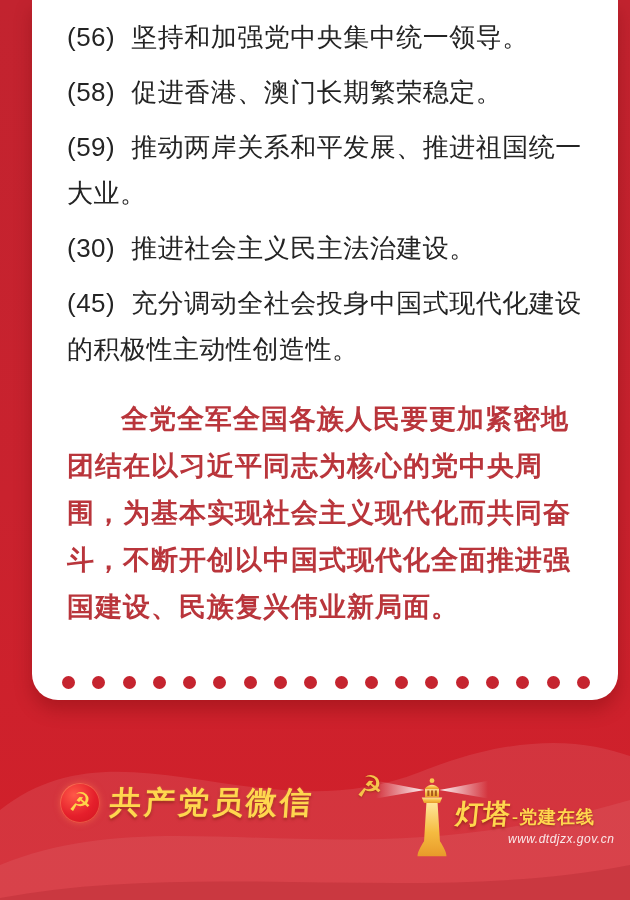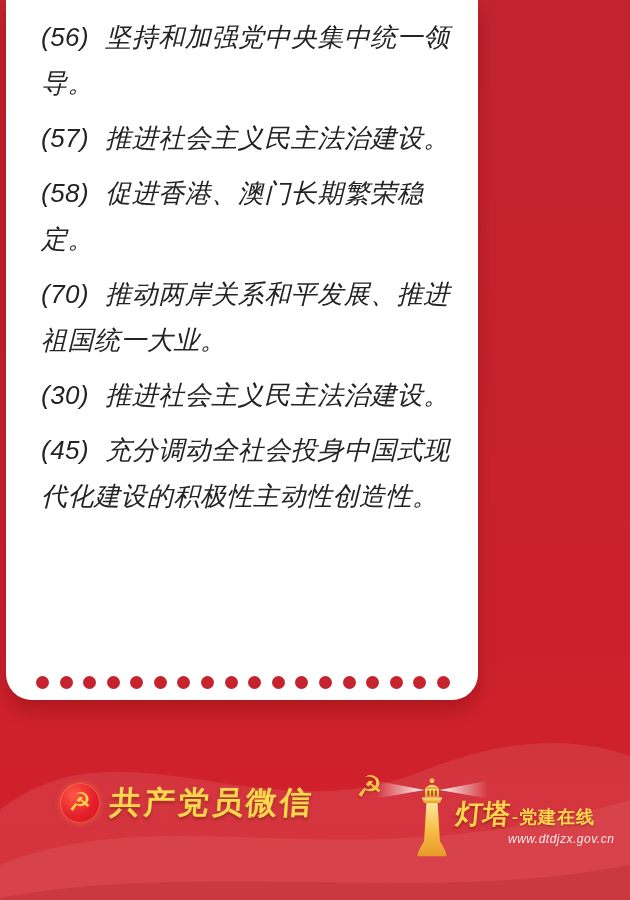--- a/index.html
+++ b/index.html
@@ -5,24 +5,23 @@
   html,body { margin:0; padding:0; }
   .stage {
     position:relative; width:630px; height:900px; overflow:hidden;
     background:linear-gradient(180deg,#c2232f 0%, #c9222e 55%, #d2202a 100%);
     font-family:"Liberation Sans", sans-serif;
   }
   .bg-waves { position:absolute; left:0; bottom:0; width:630px; height:240px; }
 
   
   .card {
-    position:absolute; left:6px; top:0; width:472px; height:700px;
+    position:absolute; left:32px; top:0; width:586px; height:700px;
     background:#ffffff; border-radius:0 0 26px 26px;
     box-shadow:0 10px 18px rgba(90,0,5,.28);
-    font-style:italic;
   }
   .card-content { padding:14px 28px 0 35px; }
   .list-item {
     font-size:26px; line-height:46px; color:#242424;
     margin:0 0 9px 0; letter-spacing:0.5px;
   }
   .list-item .num { margin-right:16px; }
   .closing-para {
     margin-top:24px; font-size:27px; line-height:47px; font-weight:bold;
     color:#b9353b; text-indent:2em; letter-spacing:1px;
@@ -86,26 +85,26 @@
   <svg class="bg-waves" viewBox="0 0 630 240" preserveAspectRatio="none">
     <path d="M0,150 C120,55 260,175 420,112 C520,72 585,80 630,96 L630,240 L0,240 Z" fill="rgba(255,255,255,0.09)"></path>
     <path d="M0,205 C170,135 340,225 630,140 L630,240 L0,240 Z" fill="rgba(255,255,255,0.07)"></path>
     <path d="M0,238 C200,200 430,245 630,205 L630,240 L0,240 Z" fill="rgba(140,10,20,0.18)"></path>
   </svg>
 
   <div class="card">
     <div class="card-content">
 
       <p class="list-item"><span class="num">(56)</span><span>坚持和加强党中央集中统一领导。</span></p>
-      <p class="list-item"><span class="num">(57)</span><span>推进社会主义民主法治建设。</span></p>
       <p class="list-item"><span class="num">(58)</span><span>促进香港、澳门长期繁荣稳定。</span></p>
-      <p class="list-item"><span class="num">(70)</span><span>推动两岸关系和平发展、推进祖国统一大业。</span></p>
+      <p class="list-item"><span class="num">(59)</span><span>推动两岸关系和平发展、推进祖国统一大业。</span></p>
       <p class="list-item"><span class="num">(30)</span><span>推进社会主义民主法治建设。</span></p>
       <p class="list-item"><span class="num">(45)</span><span>充分调动全社会投身中国式现代化建设的积极性主动性创造性。</span></p>
 
+      <p class="closing-para">全党全军全国各族人民要更加紧密地团结在以习近平同志为核心的党中央周围，为基本实现社会主义现代化而共同奋斗，不断开创以中国式现代化全面推进强国建设、民族复兴伟业新局面。</p>
     </div>
 
     <div class="dots-row">
         <span class="dot" style="background: rgb(197, 36, 47);"></span>
         <span class="dot" style="background: rgb(197, 36, 47);"></span>
         <span class="dot" style="background: rgb(197, 36, 47);"></span>
         <span class="dot" style="background: rgb(197, 36, 47);"></span>
         <span class="dot" style="background: rgb(197, 36, 47);"></span>
         <span class="dot" style="background: rgb(197, 36, 47);"></span>
         <span class="dot" style="background: rgb(197, 36, 47);"></span>

